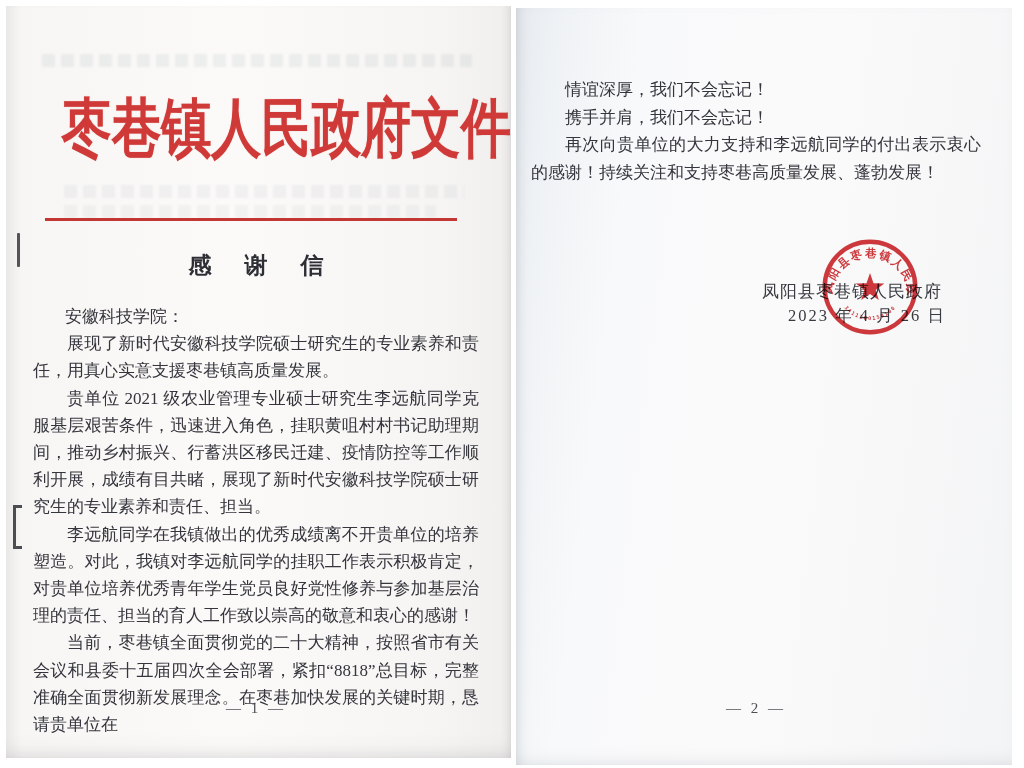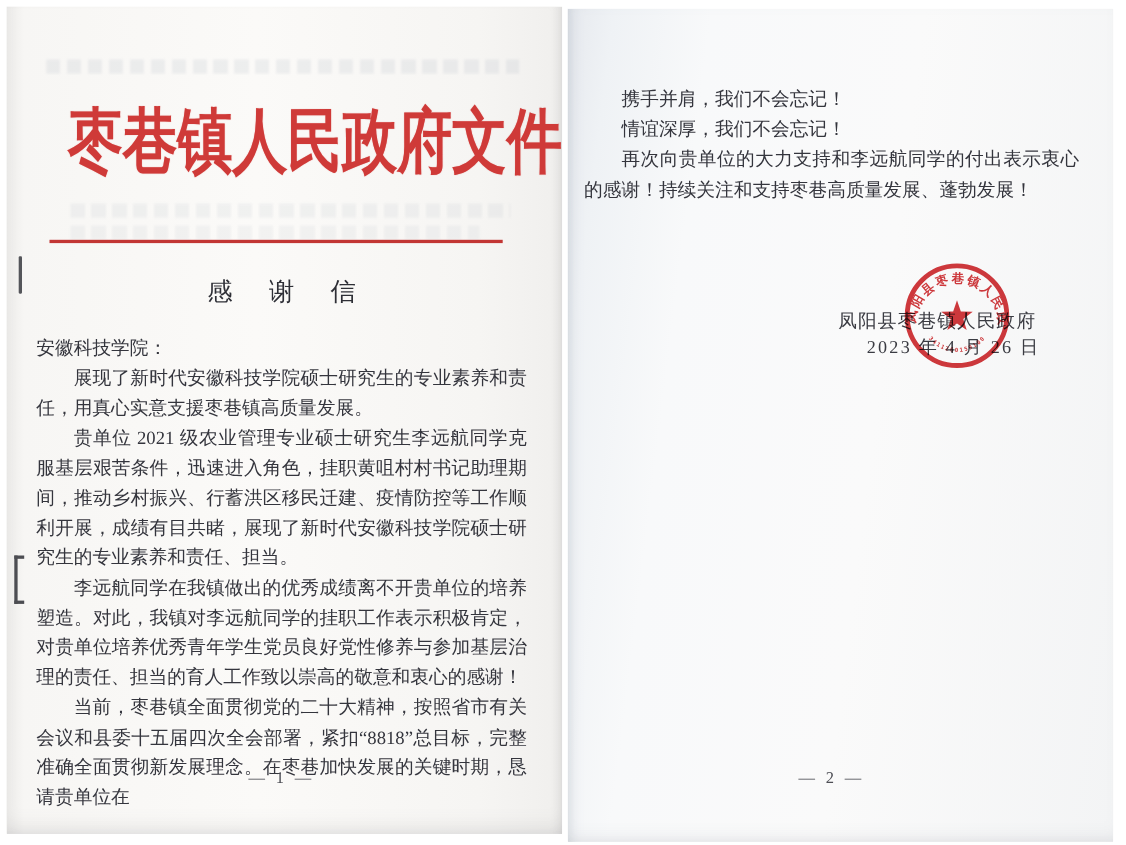--- a/index.html
+++ b/index.html
@@ -23,29 +23,29 @@
   }
   .letterhead {
     position:absolute; left:0; right:0; top:86px; text-align:center;
     font-size:64px; line-height:74px; font-weight:bold; color:#cf3a38;
     white-space:nowrap; transform:scaleX(.78); letter-spacing:0;
     text-shadow:0 0 1px rgba(207,58,56,.55);
   }
   .red-rule { position:absolute; left:39px; top:212px; width:412px; height:3px; background:#c23634; }
   .doc-title {
     position:absolute; left:0; right:0; top:244px; text-align:center;
-    font-size:23px; font-weight:normal; color:#2e2f36; letter-spacing:5px;
+    font-size:23px; font-weight:bold; color:#2e2f36; letter-spacing:5px;
   }
   .body-col {
     position:absolute; left:27px; top:297px; width:446px;
     font-size:17px; line-height:27.2px; color:#34353d; text-align:justify;
     text-justify:inter-ideograph;
   }
   .body-col p.ind, .p2-col p.ind { text-indent:2em; }
-  .salutation { text-indent:0; }
+  .salutation { text-indent:0;margin-left:32px; }
   .page-num {
     position:absolute; font-size:15px; color:#4d4e55; letter-spacing:3px; text-align:center;
   }
   .pn1 { left:27px; width:446px; top:694px; }
   .pn2 { left:15px; width:450px; top:692px; }
   
   .ghost {
     position:absolute; height:13px; opacity:.12; filter:blur(1.2px);
     background:repeating-linear-gradient(90deg,#8e9aab 0 13px,transparent 13px 19px);
   }
@@ -103,22 +103,22 @@
     </div>
 
     <div class="page-num pn1">— 1 —</div>
 
     <div class="staple1"></div>
     <div class="staple2"></div>
   </div>
 
   <div class="page-right">
     <div class="p2-col">
+      <p class="ind">情谊深厚，我们不会忘记！</p>
       <p class="ind">携手并肩，我们不会忘记！</p>
-      <p class="ind">情谊深厚，我们不会忘记！</p>
       <p class="ind">再次向贵单位的大力支持和李远航同学的付出表示衷心的感谢！持续关注和支持枣巷高质量发展、蓬勃发展！</p>
     </div>
 
     <div class="sig-name">凤阳县枣巷镇人民政府</div>
     <div class="sig-date">2023 年 4 月 26 日</div>
 
     <svg class="seal" viewBox="0 0 100 100">
       <defs>
         <path id="sealTopArc" d="M 12,58 A 38,38 0 1 1 88,58"></path>
         <path id="sealBottomArc" d="M 21.4,66.5 A 33,33 0 0 0 78.6,66.5"></path>

